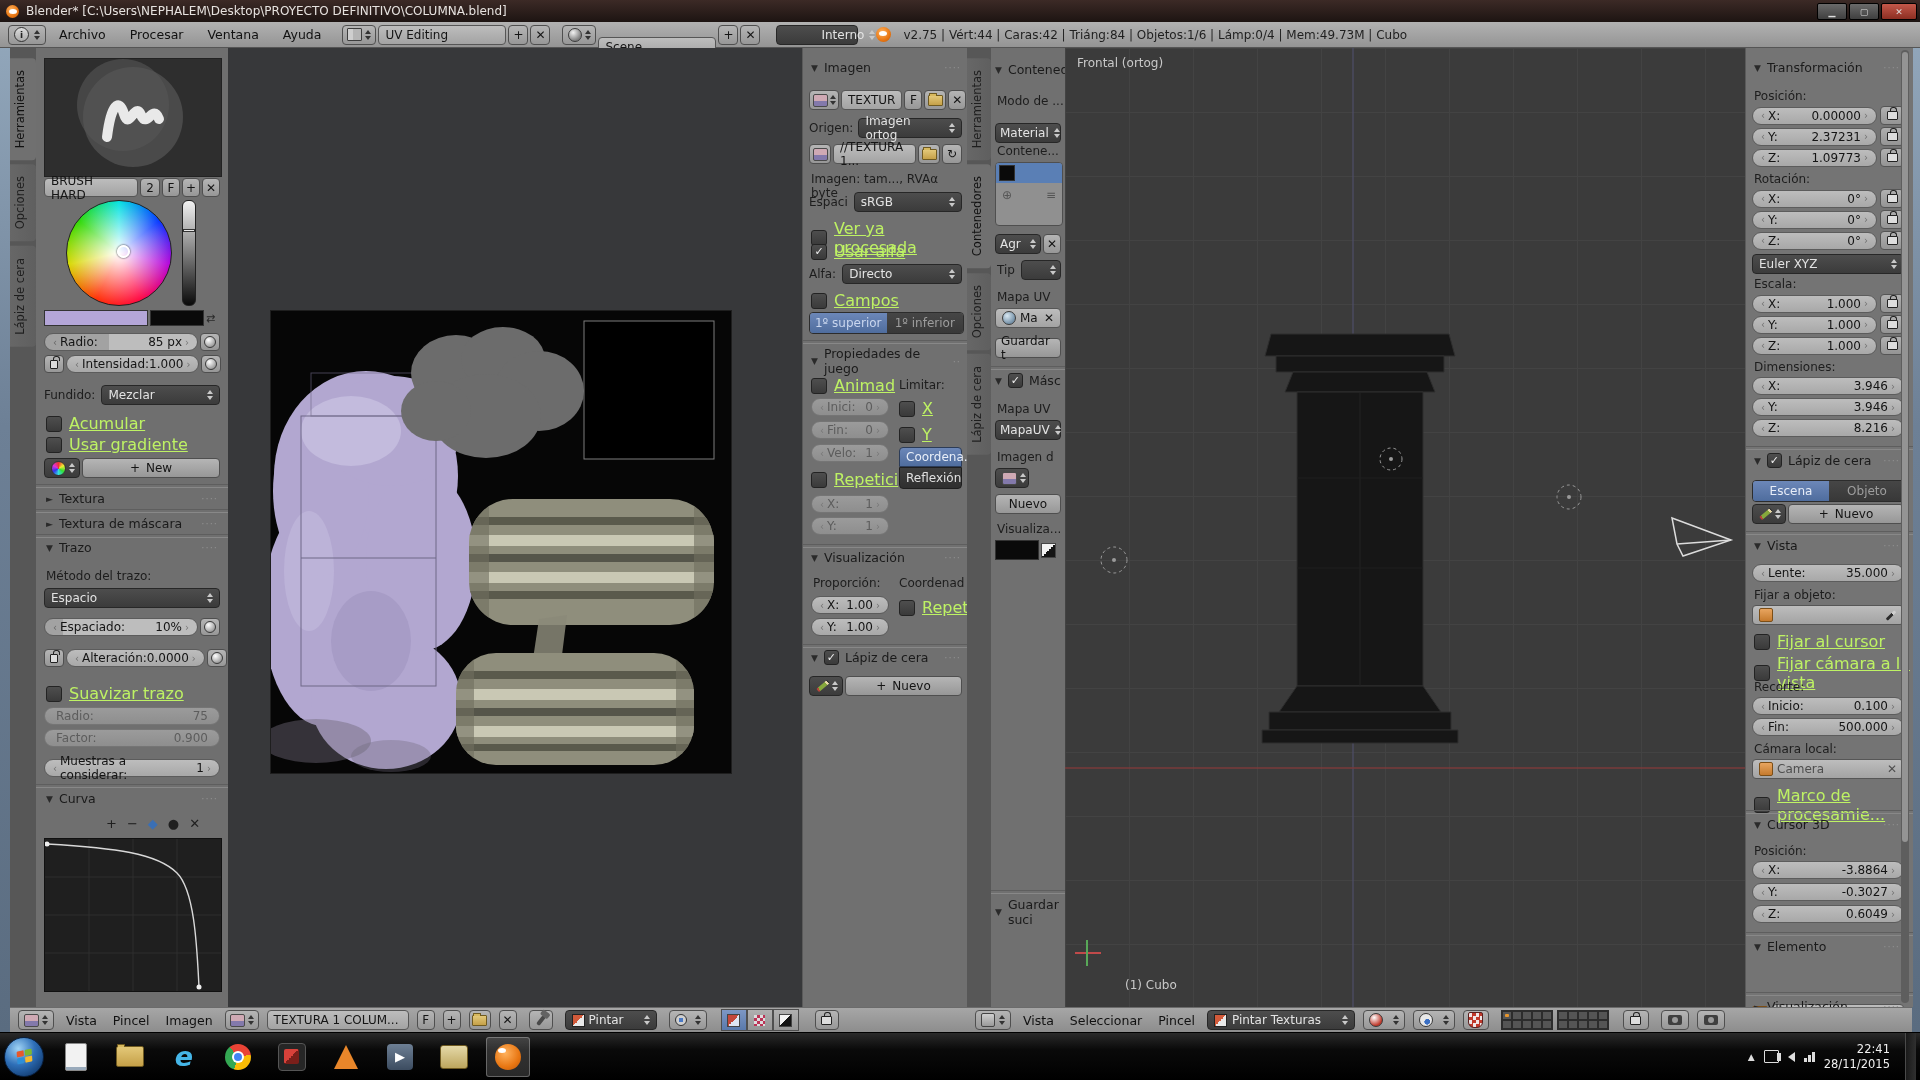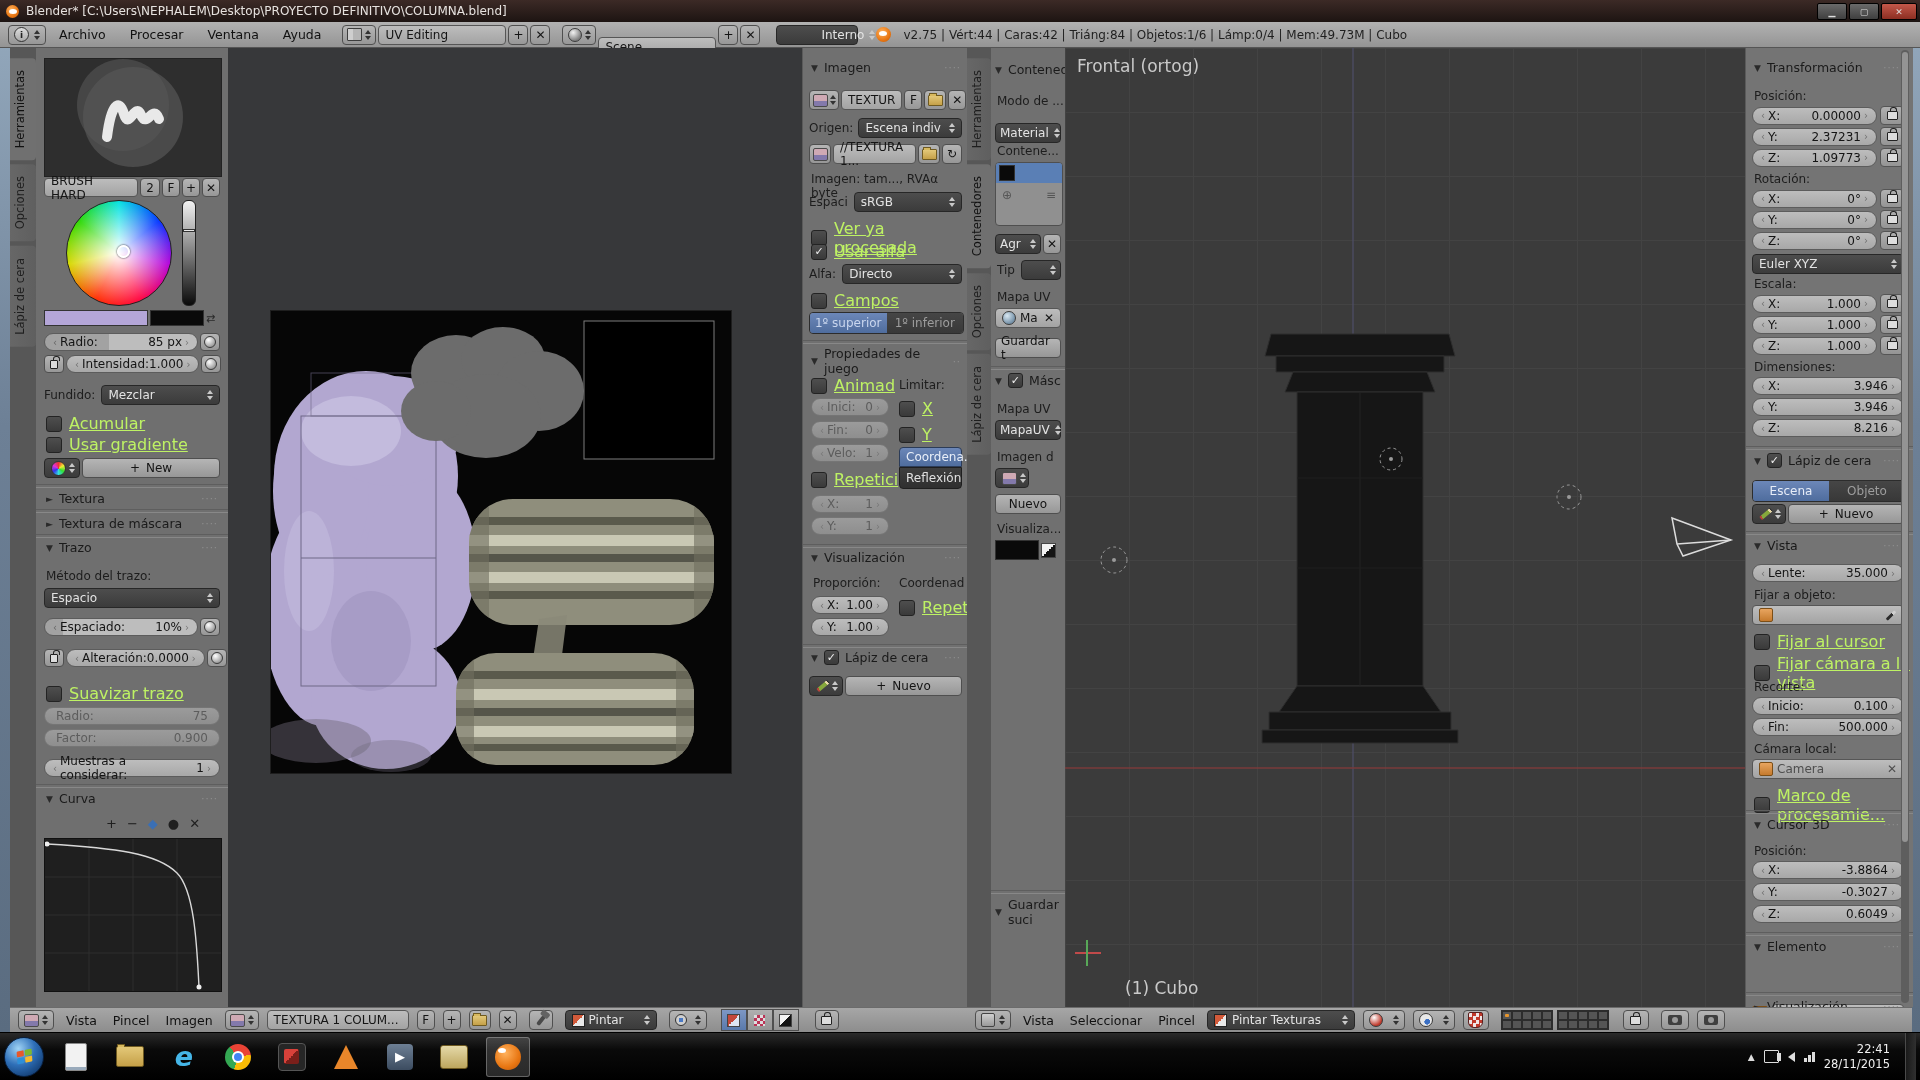--- a/index.html
+++ b/index.html
@@ -107,21 +107,21 @@
   .lbl{font-size:12px;color:#1d1d1d;}
   .listbox{background:#909090;border:1px solid #4f4f4f;border-radius:4px;}
   .tooltip{background:rgba(22,22,22,.92);border:1px solid #000;border-radius:5px;box-shadow:0 4px 14px rgba(0,0,0,.5);
     padding:7px 10px;z-index:50;}
   .tooltip .t{color:#ececec;font-size:12.5px;margin-bottom:6px;}
   .tooltip .py{color:#969696;font-size:11.5px;font-family:"DejaVu Sans Mono",monospace;line-height:17px;}
   
   .vp{background:#3b3b3b;
     background-image:linear-gradient(#434343 1px,transparent 1px),linear-gradient(90deg,#434343 1px,transparent 1px);
     background-size:64px 64px;}
-  .vplabel{color:#c9c9c9;font-size:17px;}
+  .vplabel{color:#c9c9c9;font-size:12px;}
   
   .taskbar{left:0;top:1032px;width:1920px;height:48px;background:linear-gradient(#2a2a2a,#0a0a0a 35%,#000);
     border-top:1px solid #000;display:flex;align-items:center;padding:0 4px;box-sizing:border-box;gap:10px;}
   .orb{width:38px;height:38px;border-radius:50%;background:radial-gradient(circle at 35% 28%,#9fd3f5,#2e6fb8 45%,#123a6e 85%);
     border:1px solid #071f3f;display:flex;align-items:center;justify-content:center;flex:none;}
   .flag{display:grid;grid-template-columns:7px 7px;grid-auto-rows:6px;gap:1px;transform:skewY(-8deg) rotate(-4deg);}
   .flag i{border-radius:1px;}
   .ticon{width:44px;height:40px;display:flex;align-items:center;justify-content:center;border-radius:3px;flex:none;}
   .ticon.active{background:rgba(255,255,255,.16);border:1px solid rgba(255,255,255,.28);box-sizing:border-box;}
   .tray{margin-left:auto;display:flex;align-items:center;gap:9px;color:#e9e9e9;}
@@ -480,21 +480,21 @@
           <span>F</span>
         </div>
       <div class="btnl" style="width:22px;">
           <span class="folderic"></span>
         </div>
       <div class="btnl" style="width:18px;">✕</div>
     </div>
     <div class="abs r" style="left:6px;top:70px;width:153px;gap:5px;">
       <span class="lbl">Origen:</span>
       <div class="dd grow">
-        <span class="grow">Escena indiv</span>
+        <span class="grow">Imagen ortog</span>
         <span class="ud">
             <i class="u"></i>
             <i class="d"></i>
           </span>
       </div>
     </div>
     <div class="abs r" style="left:6px;top:96px;width:153px;gap:2px;">
       <div class="btnl" style="width:22px;">
           <span class="imgic"></span>
         </div>

